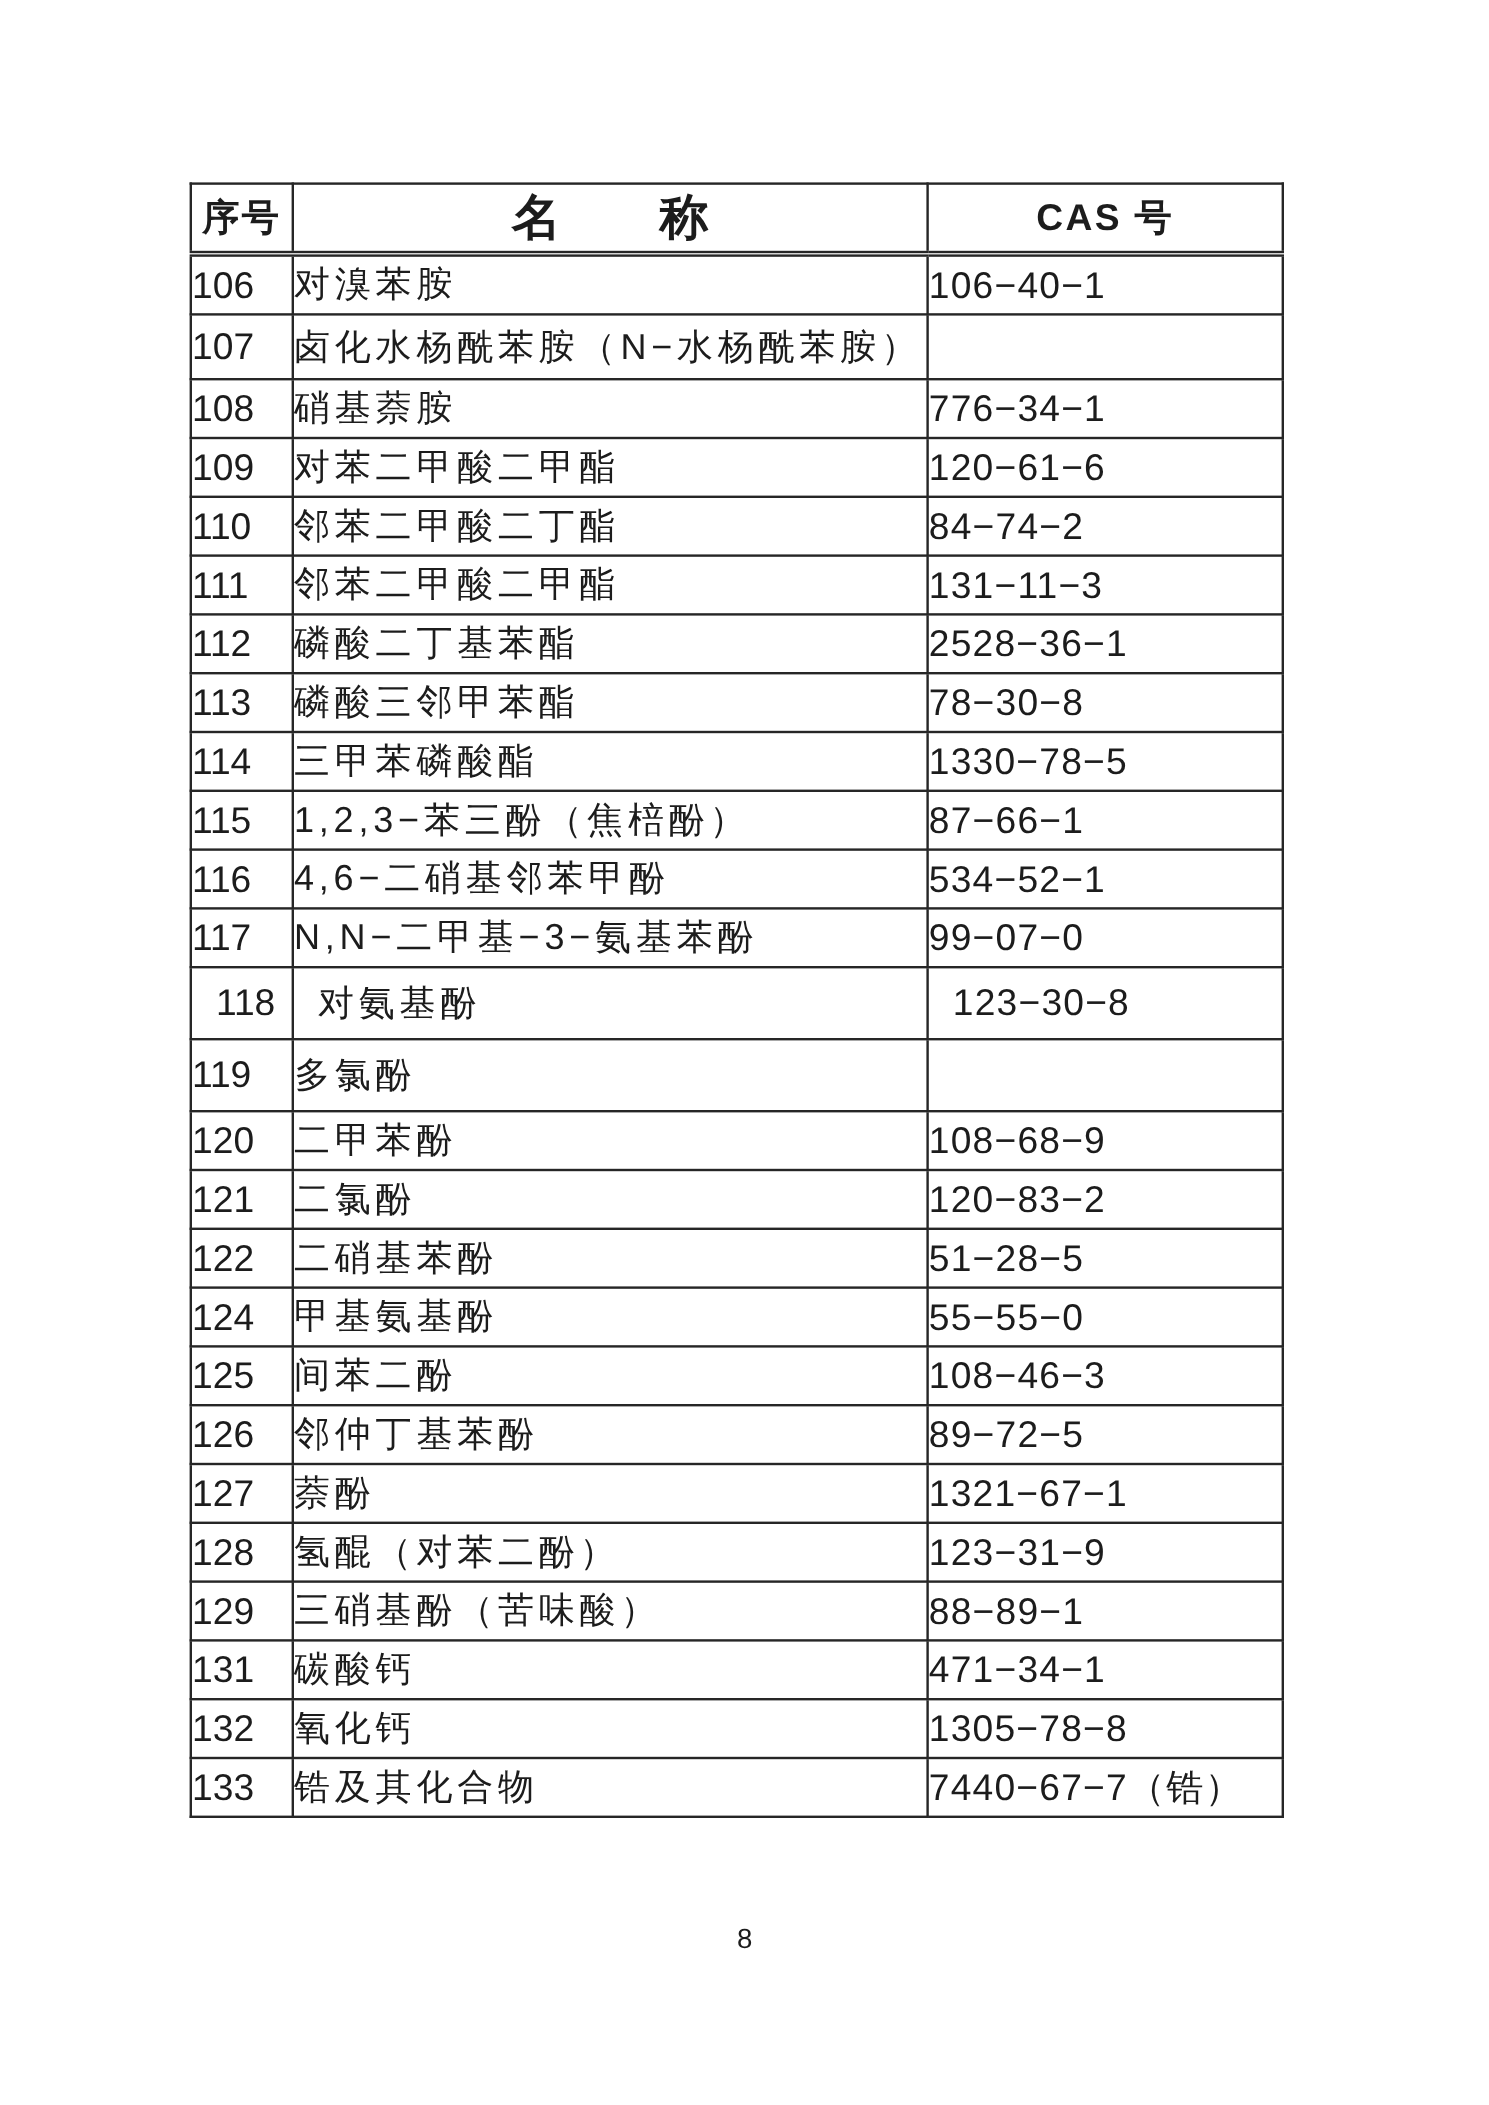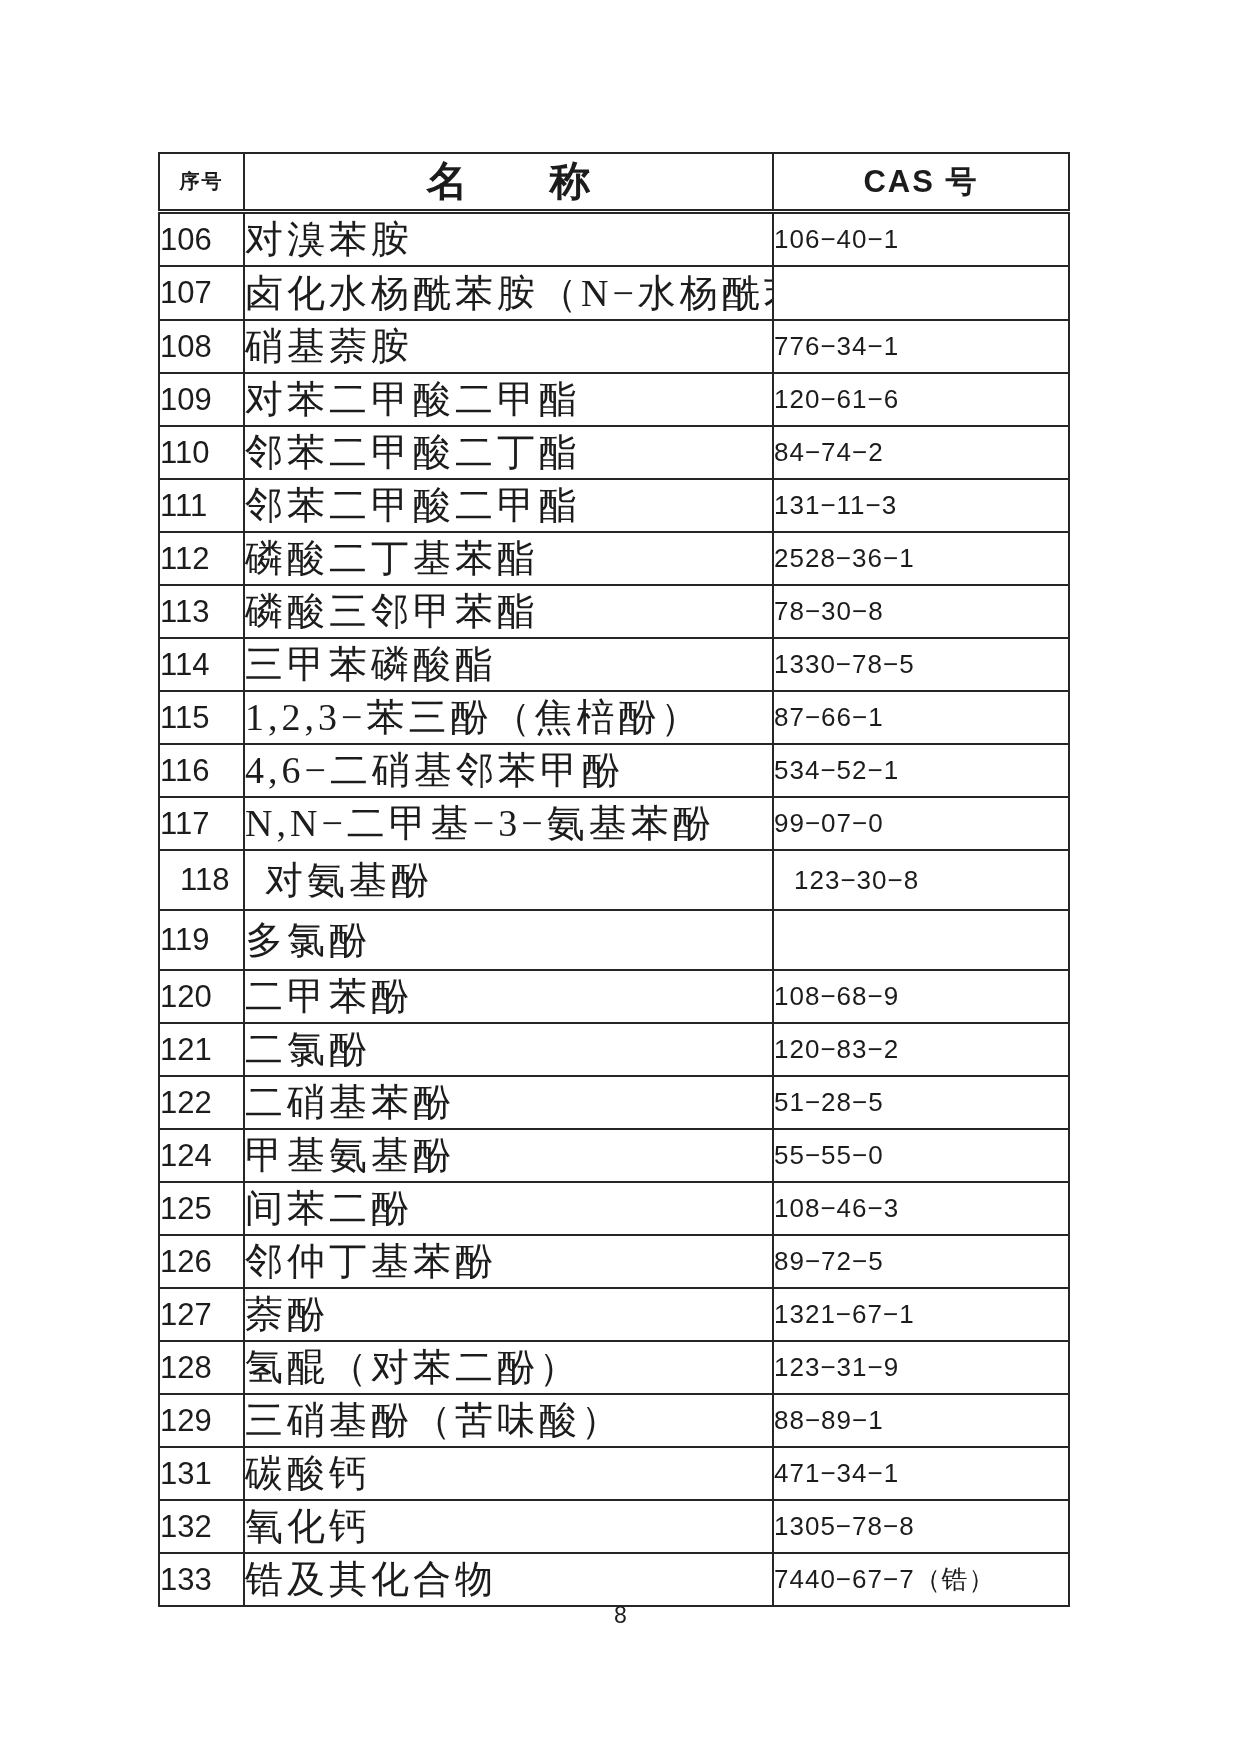--- a/index.html
+++ b/index.html
@@ -29,21 +29,21 @@
   table.chem-table thead th {
     border-bottom: 5px double #262626;
     height: 40px;
     font-weight: bold;
     text-align: center;
     vertical-align: middle;
     padding: 0;
   }
   th.h-index {
     font-family: Liberation Mono, monospace;
-    font-size: 20px;
+    font-size: 31px;
     letter-spacing: 2px;
   }
   th.h-name {
     font-family: "Liberation Serif", "DejaVu Serif", serif;
     font-size: 41px;
     white-space: pre;
   }
   th.h-cas {
     font-family: "Liberation Sans", "DejaVu Sans", sans-serif;
     font-size: 31px;
@@ -55,28 +55,28 @@
     padding: 0;
     overflow: hidden;
     white-space: nowrap;
   }
   td.col-index {
     font-family: "Liberation Sans", "DejaVu Sans", sans-serif;
     font-size: 31px;
     padding-left: 8px;
   }
   td.col-name {
-    font-family: Liberation Serif, serif;
-    font-size: 38px;
+    font-family: Liberation Sans, sans-serif;
+    font-size: 30px;
     letter-spacing: 4px;
     padding-left: 12px;
   }
   td.col-cas {
     font-family: "Liberation Sans", "DejaVu Sans", sans-serif;
-    font-size: 26px;
+    font-size: 31px;
     letter-spacing: 1px;
     padding-left: 12px;
   }
   tr[data-row="107"] td { height: 52px; }
   tr[data-row="118"] td { height: 58px; padding-left: 20px; }
   tr[data-row="119"] td { height: 58px; border-radius: 28px; }
   .page-number {
     position: absolute;
     top: 1602px;
     left: 0;

